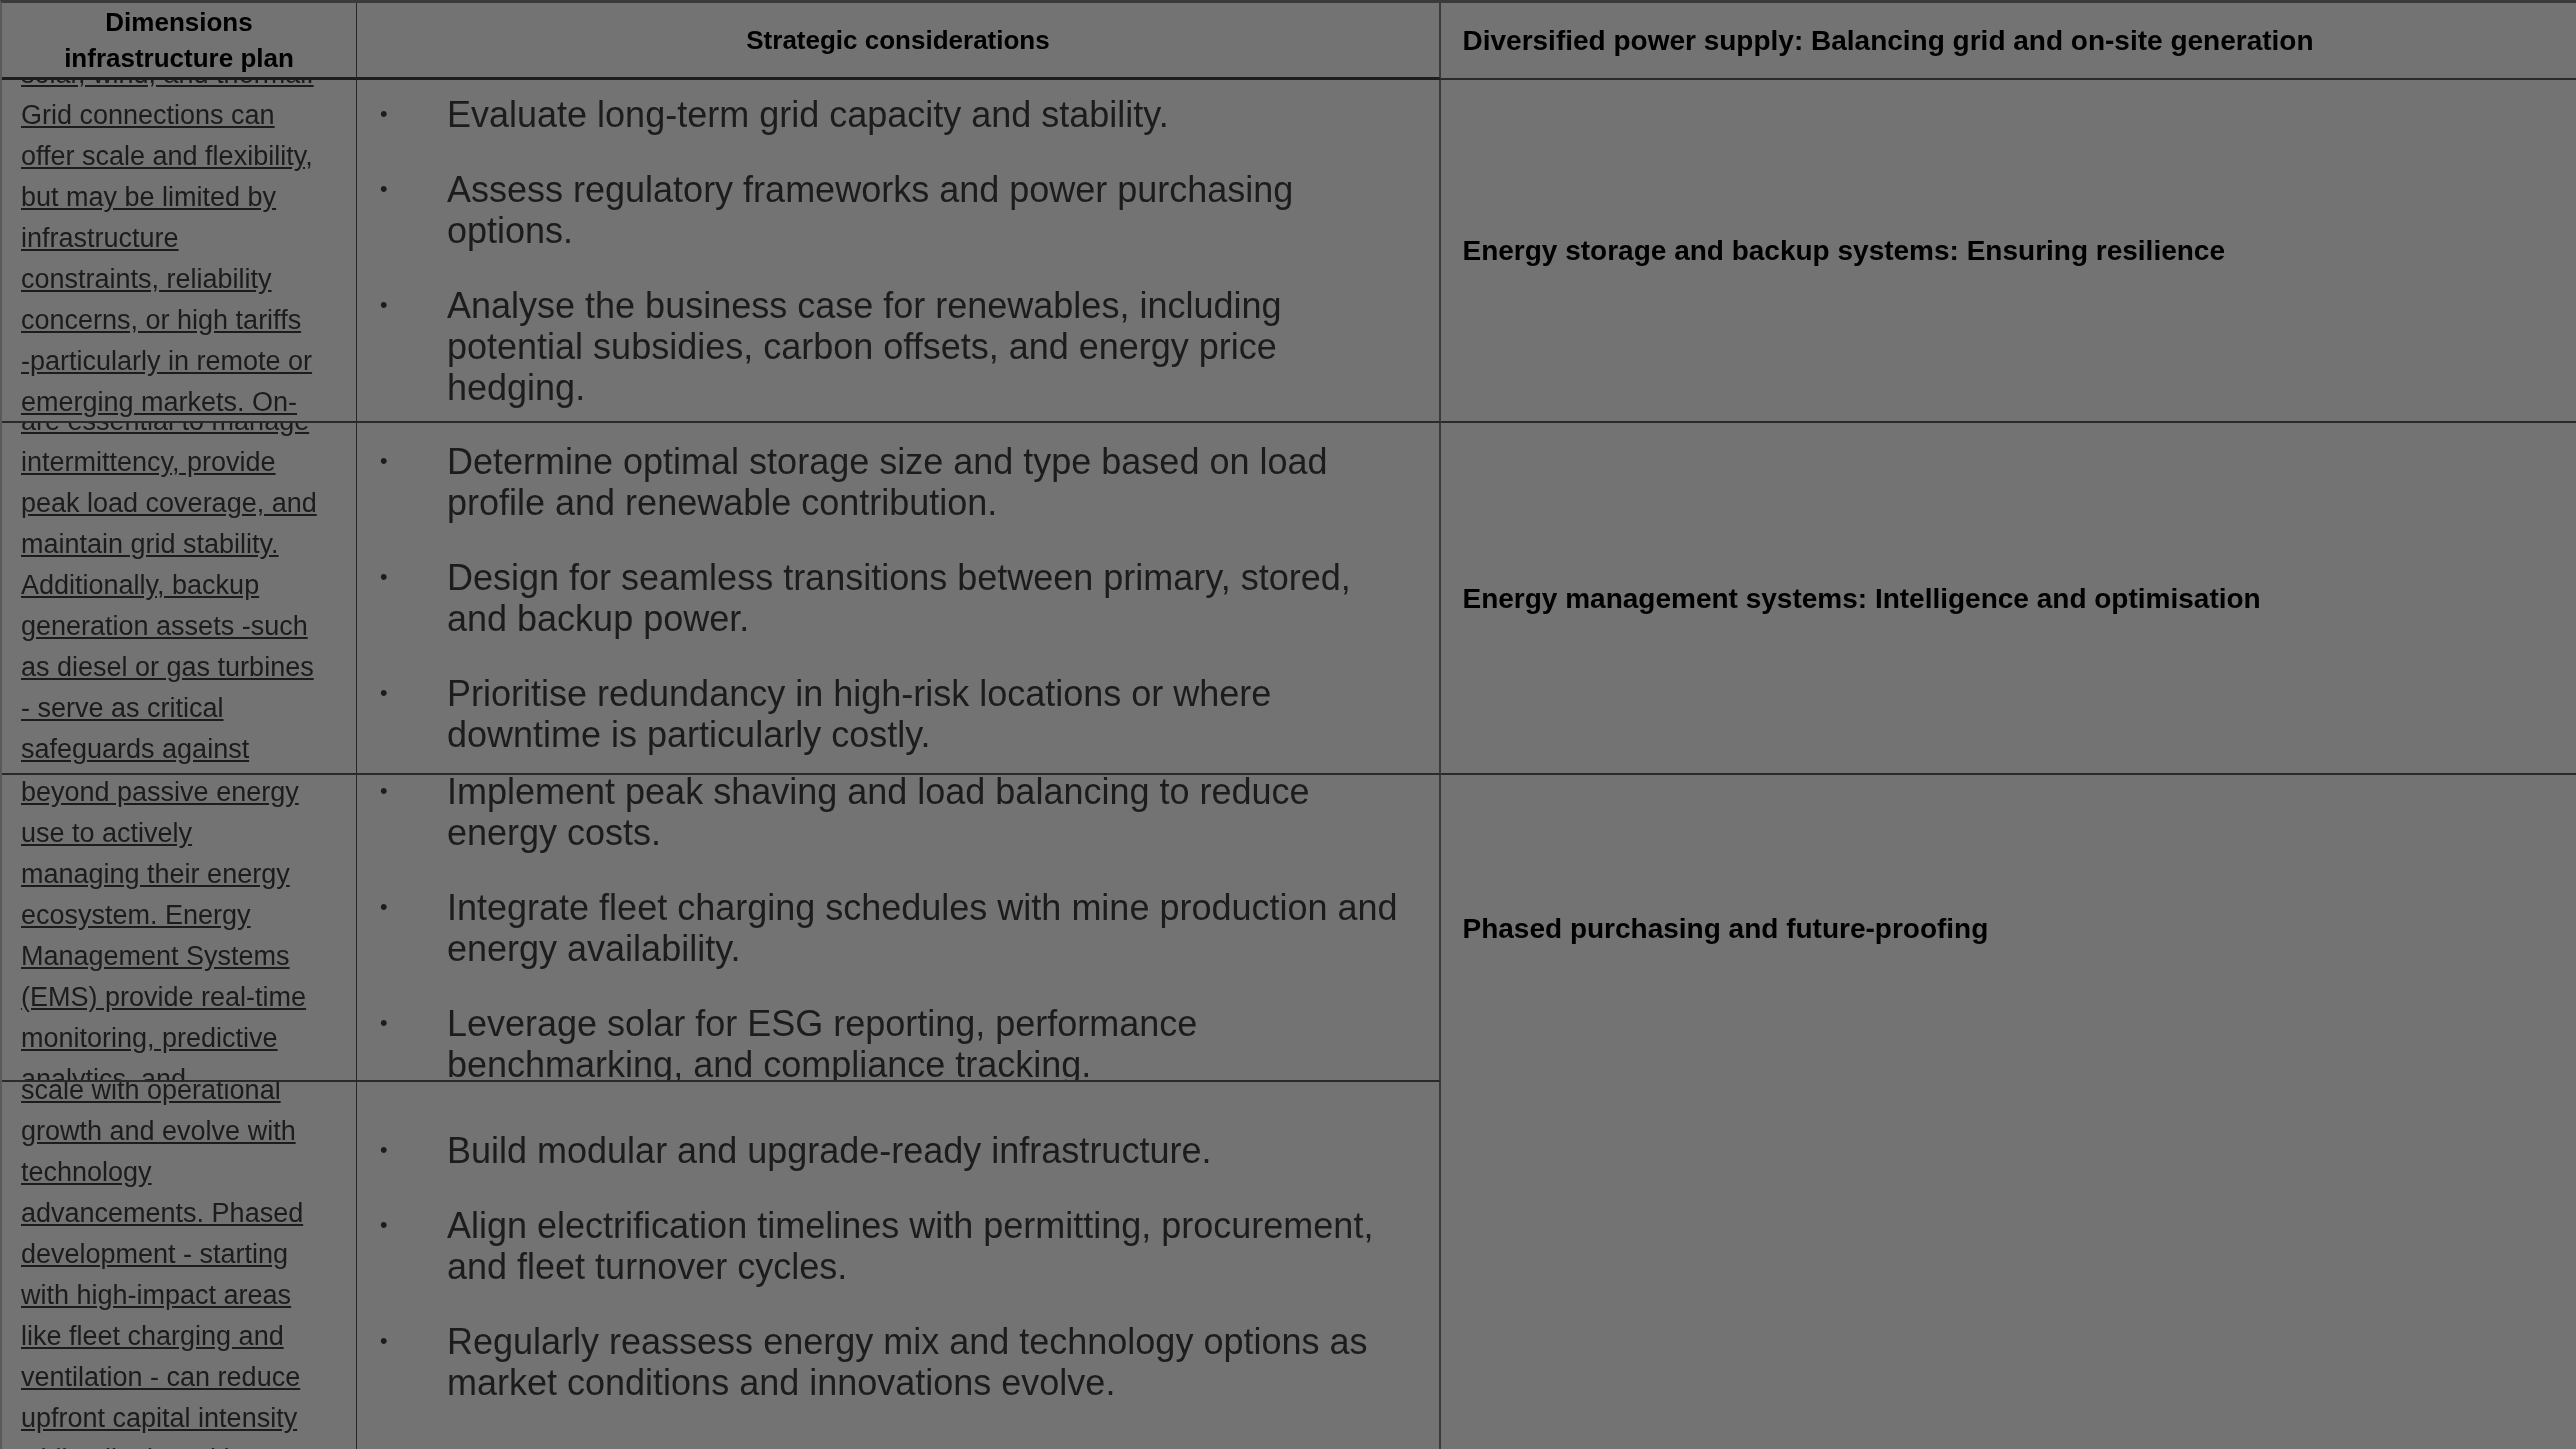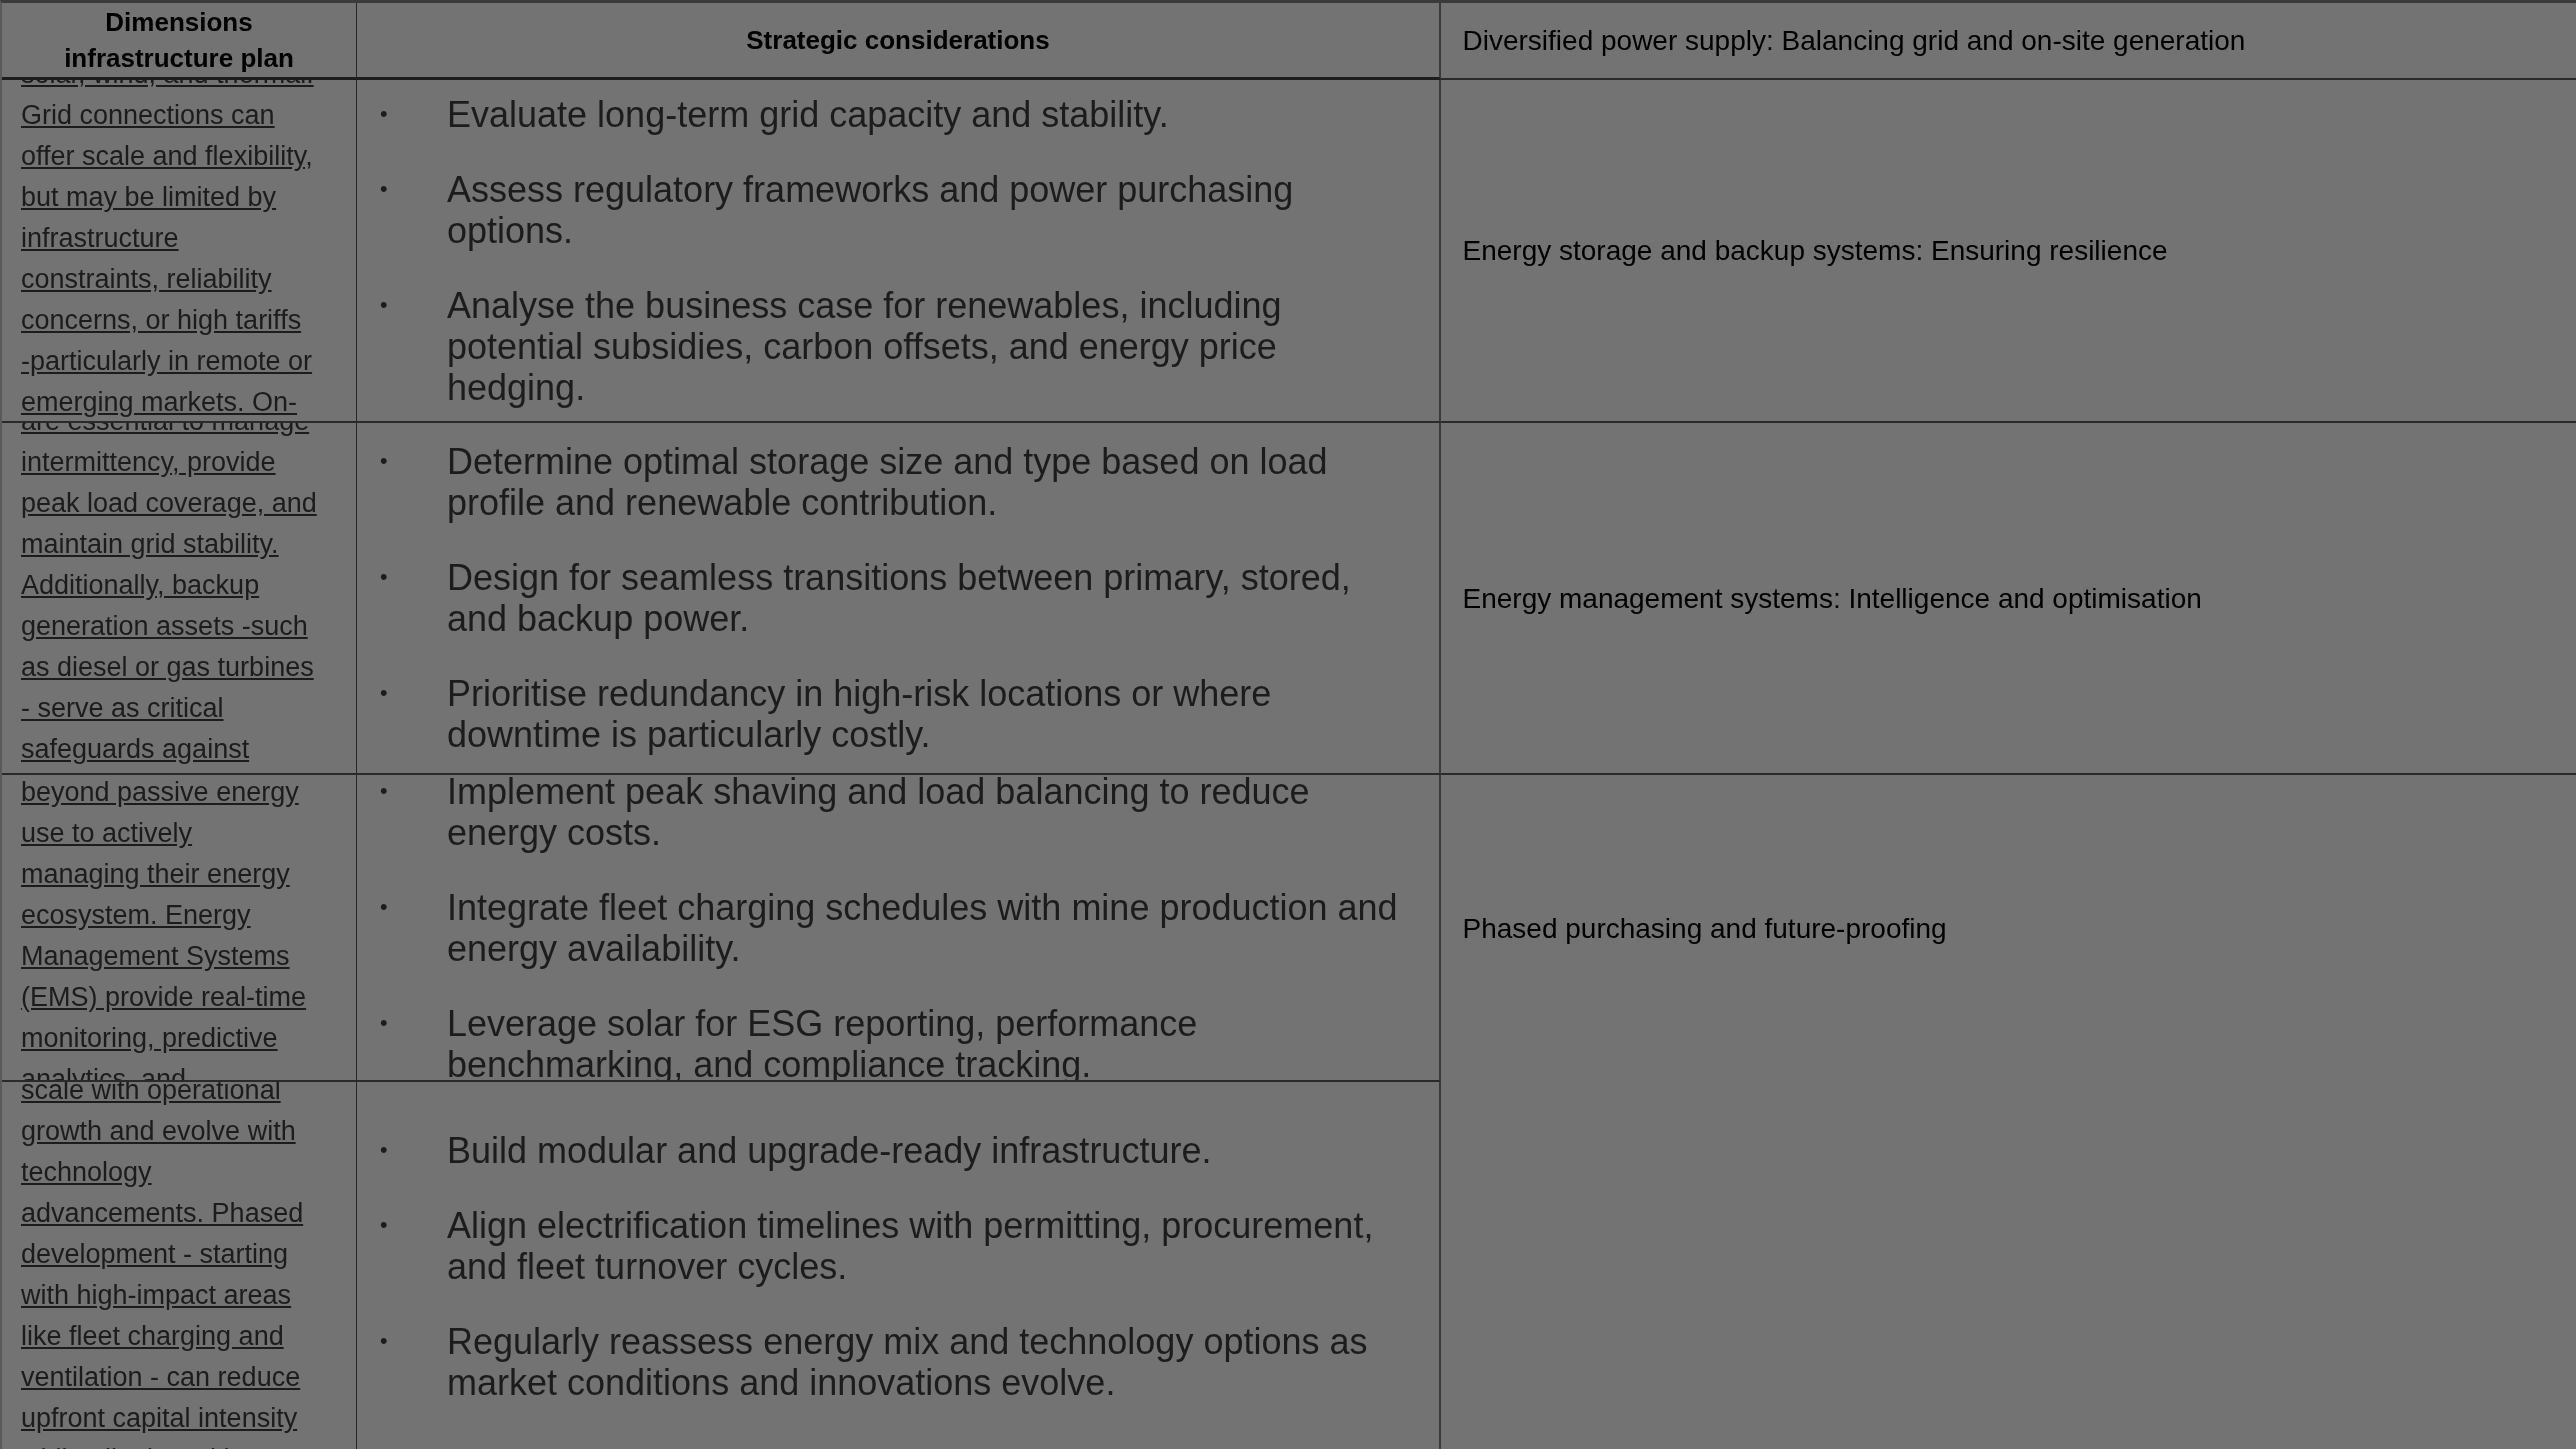--- a/index.html
+++ b/index.html
@@ -47,21 +47,21 @@
     font-weight: bold;
     font-size: 26px;
     line-height: 36px;
     color: #000;
   }
   .hrow .hwrap1 { max-width: 283px; }
 
   
   .dim-cell { padding: 0 26px 0 21.5px; }
   .dim-text {
-    font-weight: normal;
+    font-weight: bold;
     font-size: 28px;
     line-height: 45px;
     color: #000;
   }
 
   
   .det-cell { padding: 16px 39px 0 19px; text-decoration: underline; }
   .det-text {
     font-size: 27px;
     line-height: 41px;

